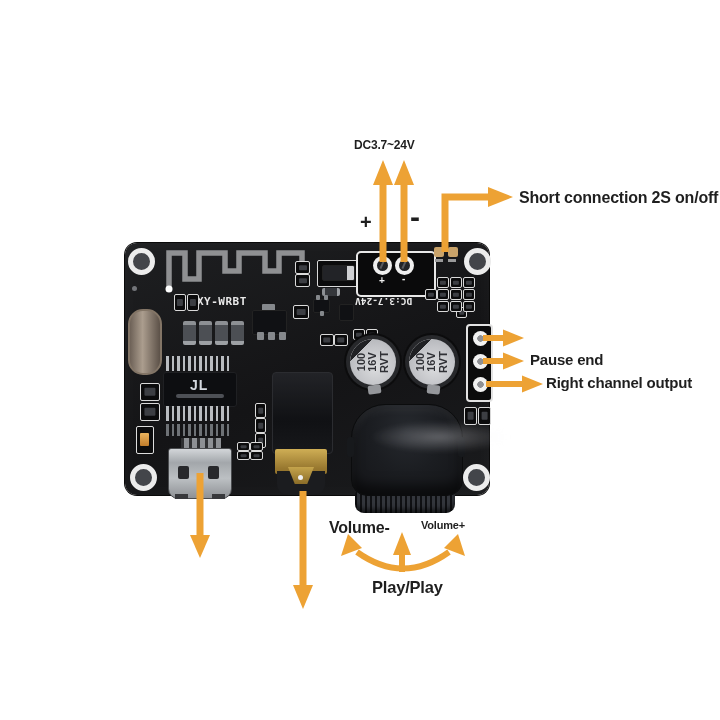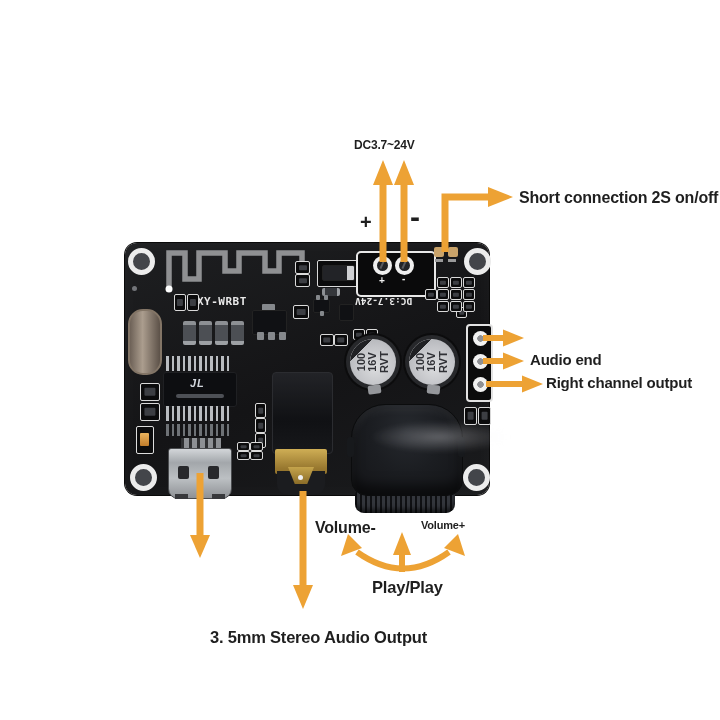--- a/index.html
+++ b/index.html
@@ -88,22 +88,22 @@
        background:#0c0c0d;border-radius:2px;}
   .led i{position:absolute;left:3px;top:6px;width:9px;height:13px;border-radius:1px;
          background:linear-gradient(180deg,#eab35e,#c07c2a);}
   
   .xtal{position:absolute;left:3px;top:66px;width:30px;height:62px;border-radius:15px;
         border:2px solid #837566;
         background:linear-gradient(90deg,#6d6157,#ab9d8e 42%,#5c5148);}
   
   .ic{position:absolute;left:38px;top:129px;width:72px;height:33px;background:#0d0e11;
       border:1px solid #1f2023;border-radius:3px;}
-  .ic-logo{position:absolute;left:26px;top:4px;color:#d4d8df;font-style:italic;
-           font-weight:bold;font-size:11px;letter-spacing:1px;}
+  .ic-logo{position:absolute;left:26px;top:4px;color:#d4d8df;
+           font-weight:bold;font-size:14px;letter-spacing:1px;}
   .ic-blur{position:absolute;left:12px;top:21px;width:48px;height:4px;border-radius:2px;
            background:rgba(198,204,214,.35);}
   .comb{position:absolute;background:repeating-linear-gradient(90deg,#b9bcc0 0 2.5px,transparent 2.5px 5.5px);}
   .comb.gray{background:repeating-linear-gradient(90deg,#6e7276 0 2.5px,transparent 2.5px 5.5px);}
   .goldpad{position:absolute;width:10px;height:10px;background:#c9a36a;border-radius:2px;}
   .dash{position:absolute;height:3px;background:#9a9a9a;}
   .overlay{position:absolute;left:0;top:0;pointer-events:none;}
 </style>
 </head>
 <body>
@@ -369,19 +369,18 @@
       <path d="M357 552 Q403 585 449 552" fill="none" stroke-width="6"></path>
       <polygon points="348,534 341,556 362,548" stroke="none"></polygon>
       <polygon points="458,534 465,556 444,548" stroke="none"></polygon>
     </g>
   </svg>
 
   <div class="lbl" style="left:354px;top:138px;font-size:12px">DC3.7~24V</div>
   <div class="lbl" style="left:360px;top:211px;font-size:20px">+</div>
   <div class="lbl" style="left:410px;top:200px;font-size:30px">-</div>
   <div class="lbl" style="left:519px;top:189px;font-size:16px">Short connection 2S on/off</div>
-  <div class="lbl" style="left:530px;top:351px">Audio end</div>
+  <div class="lbl" style="left:530px;top:351px">Pause end</div>
   <div class="lbl" style="left:546px;top:374px">Right channel output</div>
-  <div class="lbl" style="left:315px;top:519px;font-size:16px">Volume-</div>
+  <div class="lbl" style="left:329px;top:519px;font-size:16px">Volume-</div>
   <div class="lbl" style="left:421px;top:519px;font-size:11px">Volume+</div>
   <div class="lbl" style="left:372px;top:578px;font-size:16.5px">Play/Play</div>
-  <div class="lbl" style="left:210px;top:628px;font-size:16.5px">3. 5mm Stereo Audio Output</div>
 </div>
 
 </body></html>

